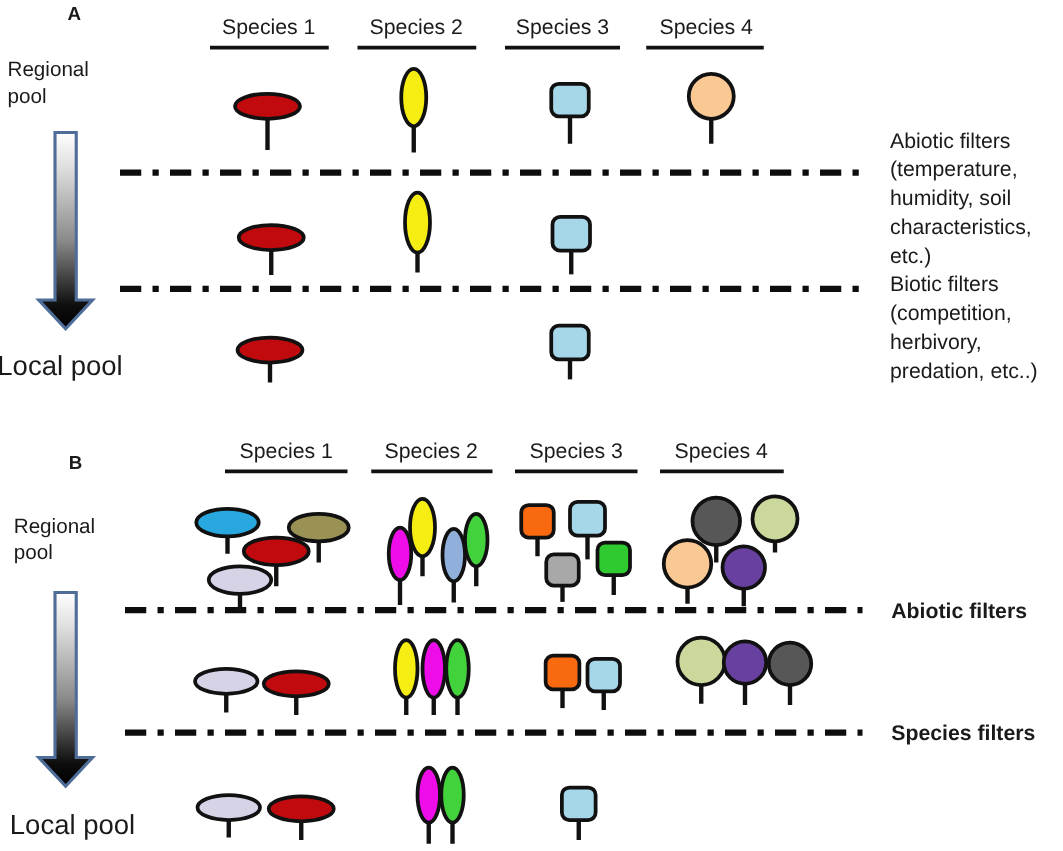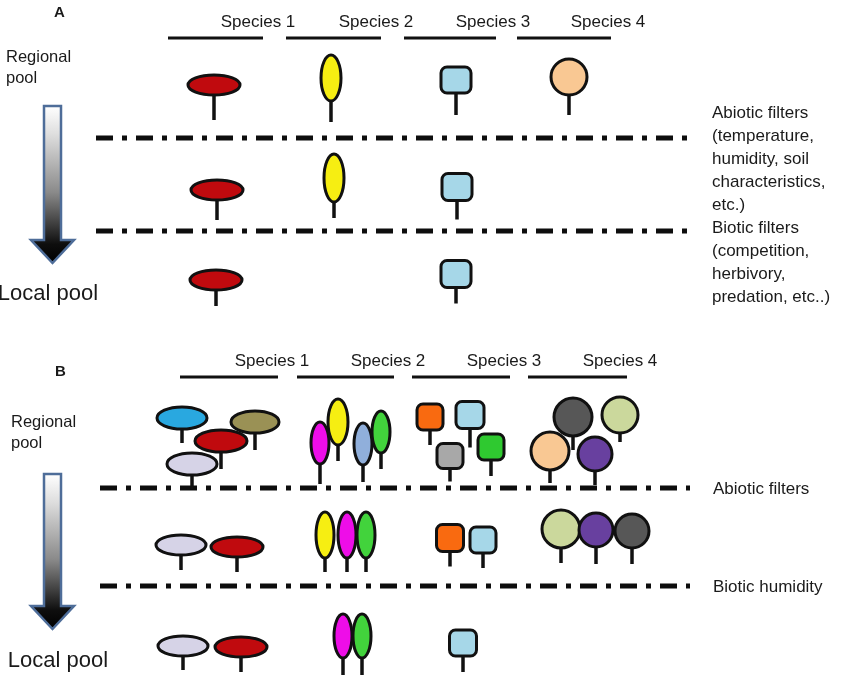--- a/index.html
+++ b/index.html
@@ -3,26 +3,26 @@
 <meta charset="utf-8">
 <style>
   html,body{margin:0;padding:0;background:#ffffff;}
   #figure{
     position:relative;width:850px;height:681px;background:#ffffff;overflow:hidden;
     font-family:"Liberation Sans", sans-serif;color:#1a1a1a;
   }
   #diagram-svg{position:absolute;left:0;top:0;z-index:0;}
   .txt{position:absolute;z-index:1;}
   .panel-letter{font-size:15px;font-weight:bold;}
-  .sp-header{font-size:17px;white-space:nowrap;transform:translateX(-50%);margin-left:43px;}
+  .sp-header{font-size:17px;white-space:nowrap;transform:translateX(-50%);}
   .pool-2line{width:80px;text-align:left;font-size:16.5px;line-height:21px;transform:translateX(-50%);}
   .pool-1line{font-size:22px;white-space:nowrap;transform:translateX(-50%);}
   .filter-text{width:148px;font-size:17px;line-height:23px;}
   .filter-text p{margin:0;}
-  .filter-label{font-size:17px;white-space:nowrap;}
+  .filter-label{font-size:17px;white-space:nowrap;font-weight:bold;}
   .dash{stroke:#0d0d0d;stroke-width:5;stroke-dasharray:17 9 5 9;fill:none;}
   .ul{stroke:#111111;stroke-width:3;}
   .arrow{fill:url(#arrowGradient);stroke:#4e6d99;stroke-width:2.5;}
 </style>
 </head>
 <body>
 
 <div id="figure">
 
   <svg id="diagram-svg" width="850" height="681" viewBox="0 0 850 681">
@@ -245,15 +245,15 @@
   </div>
 
   <div class="txt panel-letter" style="left:55px;top:362px;">B</div>
   <div class="txt sp-header" style="left:229px;top:351px;">Species 1</div>
   <div class="txt sp-header" style="left:345px;top:351px;">Species 2</div>
   <div class="txt sp-header" style="left:461px;top:351px;">Species 3</div>
   <div class="txt sp-header" style="left:577px;top:351px;">Species 4</div>
   <div class="txt pool-2line" style="left:51px;top:411px;">Regional pool</div>
   <div class="txt pool-1line" style="left:58px;top:647px;">Local pool</div>
   <div class="txt filter-label" style="left:713px;top:479px;">Abiotic filters</div>
-  <div class="txt filter-label" style="left:713px;top:577px;">Biotic humidity</div>
+  <div class="txt filter-label" style="left:713px;top:577px;">Species filters</div>
 
 </div>
 
 </body></html>

